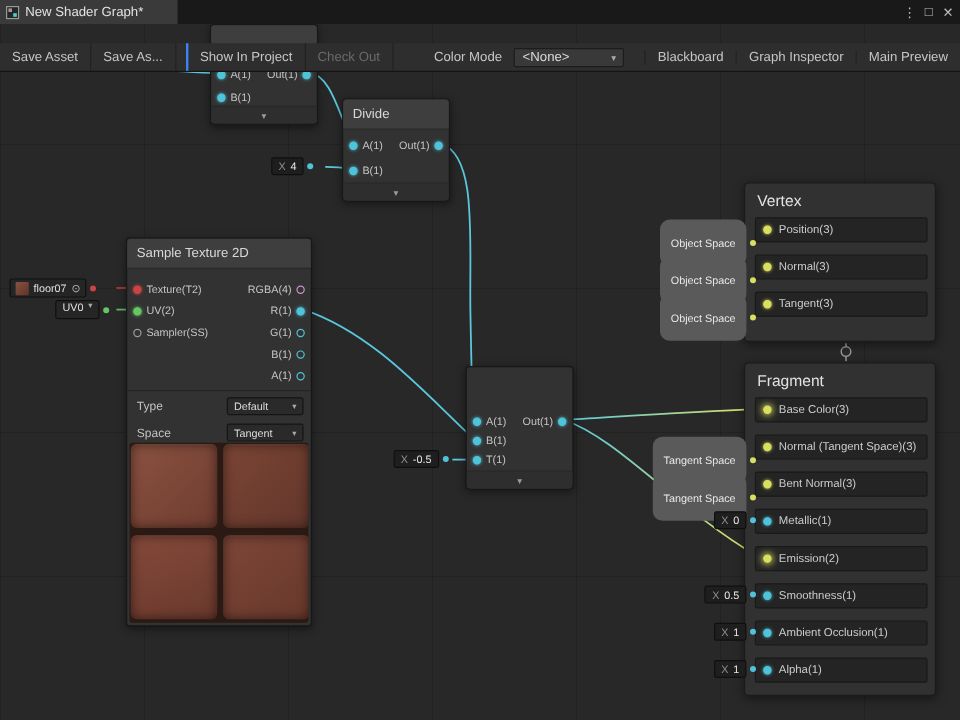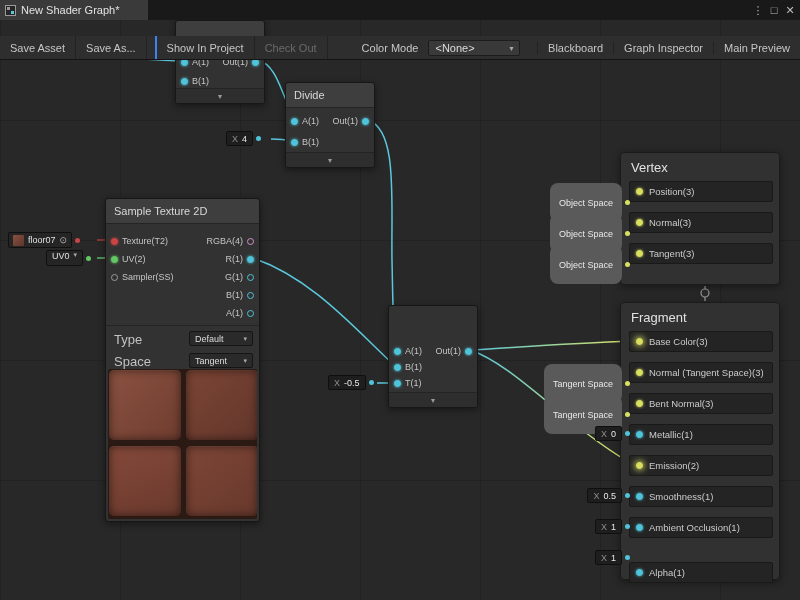--- a/index.html
+++ b/index.html
@@ -66,21 +66,21 @@
   .c-ss{--c:var(--port-sampler,#9b9b9b);}
   .mini{width:5px;height:5px;border-radius:50%;background:var(--c,#888);flex:0 0 auto;}
 
   
   .collapsed-box{position:absolute;left:62px;top:42px;width:92px;height:16px;background:#242424;
                  border:1px solid #141414;display:flex;align-items:center;justify-content:center;
                  color:#9a9a9a;font-size:8px;z-index:2;}
 
   
   .sample-sep{position:absolute;left:0;right:0;top:126px;border-top:1px solid #242424;}
-  .ctl-label{position:absolute;left:8px;height:16px;display:flex;align-items:center;font-size:13px;color:#c2c2c2;}
+  .ctl-label{position:absolute;left:8px;height:16px;display:flex;align-items:center;font-size:10px;color:#c2c2c2;}
   .ndd{position:absolute;right:6px;width:64px;height:15px;box-sizing:border-box;background:#2a2a2a;
        border:1px solid #151515;border-radius:2px;display:flex;align-items:center;justify-content:space-between;
        padding:0 5px;font-size:9px;color:#dcdcdc;}
   .ndd .arr{font-size:7px;color:#aaa;}
   .preview{position:absolute;left:2px;right:2px;top:170px;height:150px;background:#2b1a13;border-radius:2px;overflow:hidden;}
   .tile{position:absolute;border-radius:5px;box-shadow:inset 0 0 10px rgba(0,0,0,.55),inset 0 1px 1px rgba(255,255,255,.07);}
   .tile.a{background:linear-gradient(135deg,#8a5140,#6f3d30);}
   .tile.b{background:linear-gradient(135deg,#7b4535,#63362b);}
   .tile.c{background:linear-gradient(160deg,#84493a,#6a392d);}
   .tile.d{background:linear-gradient(140deg,#7d4537,#68392c);}
@@ -356,21 +356,21 @@
       <span>Emission(2)</span>
     </div>
     <div class="brow" style="top:183px">
       <span class="pdot filled c-f"></span>
       <span>Smoothness(1)</span>
     </div>
     <div class="brow" style="top:214px">
       <span class="pdot filled c-f"></span>
       <span>Ambient Occlusion(1)</span>
     </div>
-    <div class="brow" style="top:259px">
+    <div class="brow" style="top:245px">
       <span class="pdot filled c-f"></span>
       <span>Alpha(1)</span>
     </div>
   </div>
 
   <div class="fwrap" style="right:170px;top:364px;">
     <span class="pill">Tangent Space</span>
     <span class="mini c-v3"></span>
   </div>
   <div class="fwrap" style="right:170px;top:395px;">

